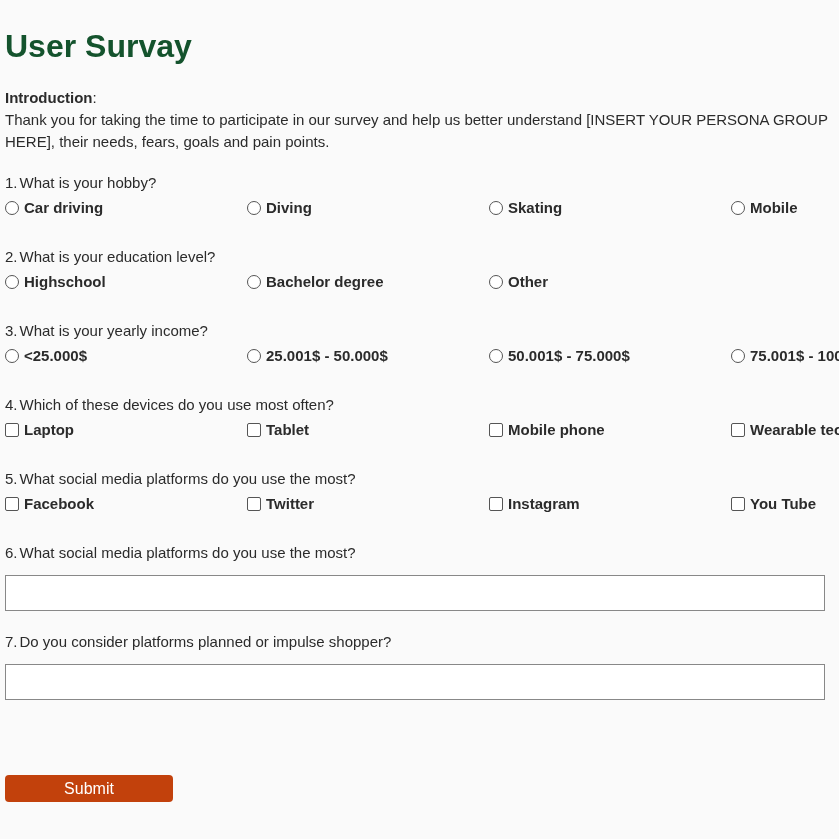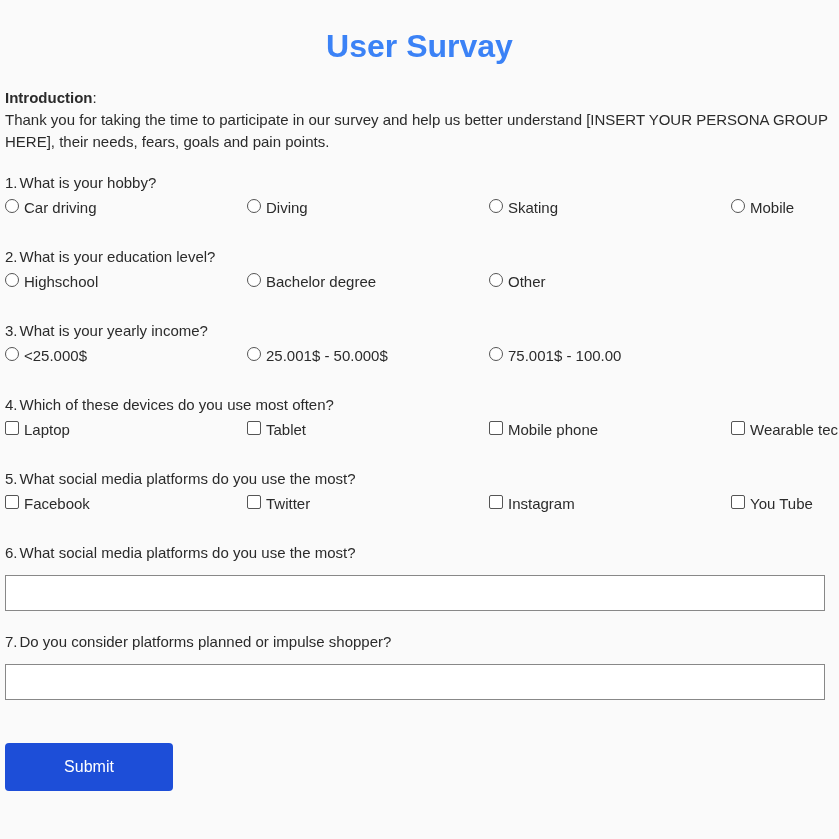--- a/index.html
+++ b/index.html
@@ -8,25 +8,24 @@
     padding: 0;
     background: #fafafa;
     font-family: Arial, Helvetica, sans-serif;
     color: #2b2b2b;
   }
   .page {
     width: 839px;
     padding: 20px 5px 40px 5px;
   }
   h1.title {
-    text-align: center;
     font-size: 32px;
     font-weight: 700;
     margin: 8px 0 22px 0;
-    color: #3b82f6;
+    color: #14532d;
   }
   .intro {
     font-size: 15px;
     line-height: 1.45;
     margin-bottom: 22px;
     margin-top: 8px;
   }
   .intro .label { font-weight: 700; }
   .question-block {
     margin-bottom: 32px;
@@ -37,22 +36,23 @@
     display: flex;
   }
   .qnum { margin-right: 2px; }
   .options-row {
     display: flex;
     flex-wrap: nowrap;
   }
   .opt {
     flex: 0 0 242px;
     display: flex;
-    align-items: flex-start;
-    font-size: 15px;
+    align-items: center;
+    font-size: 15px;
+    font-weight: bold;
   }
   .opt:last-child { flex: 0 0 auto; }
   .radio, .check {
     width: 14px;
     height: 14px;
     border: 1px solid #555;
     margin-right: 5px;
     flex-shrink: 0;
     background: #fff;
   }
@@ -61,24 +61,24 @@
   .textfield {
     width: 820px;
     height: 36px;
     border: 1px solid #888;
     background: #fff;
     margin-top: 6px;
     font-size: 15px;
     padding: 4px 8px;
   }
   .submit-btn {
-    margin-top: 43px;
+    margin-top: 75px;
     width: 168px;
-    height: 48px;
-    background: #1d4ed8;
+    height: 27px;
+    background: #c2410c;
     color: #fff;
     border: none;
     border-radius: 4px;
     font-size: 16px;
     cursor: pointer;
   }
 </style>
 </head>
 <body>
 
@@ -149,20 +149,24 @@
       <label class="opt">
           <span class="radio"></span>
           <span>&lt;25.000$</span>
         </label>
       <label class="opt">
           <span class="radio"></span>
           <span>25.001$ - 50.000$</span>
         </label>
       <label class="opt">
           <span class="radio"></span>
+          <span>50.001$ - 75.000$</span>
+        </label>
+      <label class="opt">
+          <span class="radio"></span>
           <span>75.001$ - 100.00</span>
         </label>
     </div>
   </div>
 
   
   <div class="question-block">
     <div class="qline">
       <span class="qnum">4.</span>
       <span>Which of these devices do you use most often?</span>

